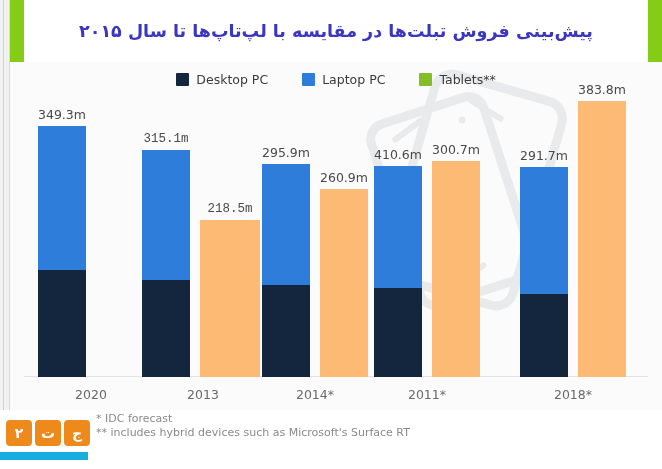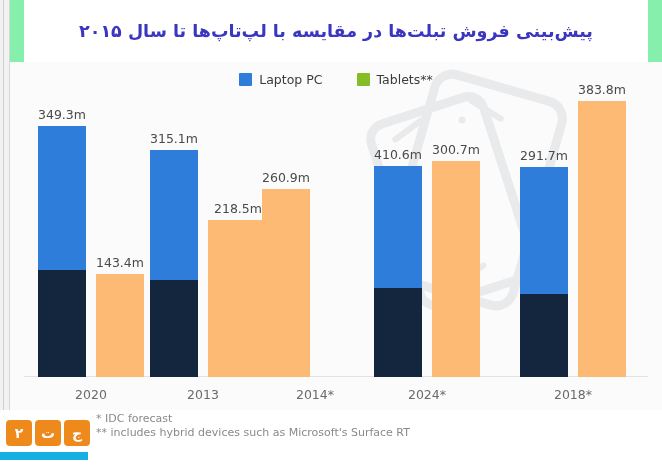--- a/index.html
+++ b/index.html
@@ -10,21 +10,21 @@
   }
   #root{position:relative;width:662px;height:469px;overflow:hidden;background:#fdfdfd;}
 
   
   .gutter{position:absolute;left:0;top:0;width:10px;height:469px;background:#f2f2f2;}
   .gutter-line1{position:absolute;left:3px;top:0;width:1px;height:469px;background:#cfcfcf;}
   .gutter-line2{position:absolute;left:9px;top:0;width:1px;height:469px;background:#d8d8d8;}
 
   
   .title-band{
-    position:absolute;left:10px;top:0;width:652px;height:62px;background:#86efac;
+    position:absolute;left:10px;top:0;width:652px;height:62px;background:#84cc16;
   }
   .title-card{
     position:absolute;left:14px;top:0;width:624px;height:62px;background:#ffffff;
   }
   .chart-title{
     position:absolute;left:0;top:0;width:624px;height:62px;
     display:flex;align-items:center;justify-content:center;
     direction:rtl;
     color:#3b36bf;
     font-size:17.5px;
@@ -116,53 +116,59 @@
         <line x1="420" y1="219" x2="452" y2="210" transform="rotate(-18 442 139)"></line>
         <line x1="437" y1="43" x2="470" y2="52" transform="rotate(16 464 128)"></line>
       </g>
       <circle cx="452" cy="58" r="3.5" fill="#e9eaec"></circle>
       <circle cx="540" cy="228" r="5" fill="none" stroke="#e9eaec" stroke-width="5"></circle>
     </svg>
   </div>
 
   <div class="legend">
     <div class="legend-item">
+      <span class="legend-swatch" style="background:#13263d"></span>
+      <span class="legend-label">Desktop PC</span>
+    </div>
+    <div class="legend-item">
       <span class="legend-swatch" style="background:#2f7ddb"></span>
       <span class="legend-label">Laptop PC</span>
     </div>
     <div class="legend-item">
       <span class="legend-swatch" style="background:#84bd25"></span>
       <span class="legend-label">Tablets**</span>
     </div>
   </div>
 
   <div class="chart-area">
     <div class="baseline"></div>
     <div id="bars">
         <div class="group" style="left: 28px;">
           <div class="bar bar-stacked" style="width: 48px; height: 251.496px; margin-right: 10px;">
             <div class="seg-laptop" style="height: 144.648px;"></div>
             <div class="seg-desktop" style="height: 106.848px;"></div>
             <span class="bar-label" style="bottom: 255.496px;">349.3m</span>
           </div>
-          <div class="bar bar-tablet" style="width: 48px; height: 103.248px;">
-            <span class="bar-label" style="bottom: 107.248px;">143.4m</span>
-          </div>
-        </div>
-        <div class="group" style="left: 140px;">
+        </div>
+        <div class="group" style="left: 132px; font-family: Liberation Mono, monospace;">
           <div class="bar bar-stacked" style="width: 48px; height: 226.872px; margin-right: 10px;">
             <div class="seg-laptop" style="height: 130.104px;"></div>
             <div class="seg-desktop" style="height: 96.768px;"></div>
             <span class="bar-label" style="bottom: 230.872px;">315.1m</span>
           </div>
           <div class="bar bar-tablet" style="width: 48px; height: 157.32px; padding-left: 12px;">
             <span class="bar-label" style="bottom: 161.32px;">218.5m</span>
           </div>
         </div>
         <div class="group" style="left: 252px;">
+          <div class="bar bar-stacked" style="width: 48px; height: 213.048px; margin-right: 10px;">
+            <div class="seg-laptop" style="height: 121.176px;"></div>
+            <div class="seg-desktop" style="height: 91.872px;"></div>
+            <span class="bar-label" style="bottom: 217.048px;">295.9m</span>
+          </div>
           <div class="bar bar-tablet" style="width: 48px; height: 187.848px;">
             <span class="bar-label" style="bottom: 191.848px;">260.9m</span>
           </div>
         </div>
         <div class="group" style="left: 364px;">
           <div class="bar bar-stacked" style="width: 48px; height: 211.32px; margin-right: 10px;">
             <div class="seg-laptop" style="height: 122.688px;"></div>
             <div class="seg-desktop" style="height: 88.632px;"></div>
             <span class="bar-label" style="bottom: 215.32px;">410.6m</span>
           </div>
@@ -178,21 +184,21 @@
           </div>
           <div class="bar bar-tablet" style="width: 48px; height: 276.336px;">
             <span class="bar-label" style="bottom: 280.336px;">383.8m</span>
           </div>
         </div>
       </div>
     <div id="xticks">
         <div class="xtick" style="left: 28px; width: 106px;">2020</div>
         <div class="xtick" style="left: 140px; width: 106px;">2013</div>
         <div class="xtick" style="left: 252px; width: 106px;">2014*</div>
-        <div class="xtick" style="left: 364px; width: 106px;">2024*</div>
+        <div class="xtick" style="left: 364px; width: 106px;">2011*</div>
         <div class="xtick" style="left: 510px; width: 106px;">2018*</div>
       </div>
   </div>
 
   <div class="footer">
     
     
   </div>
 
   <div class="footer-notes">

